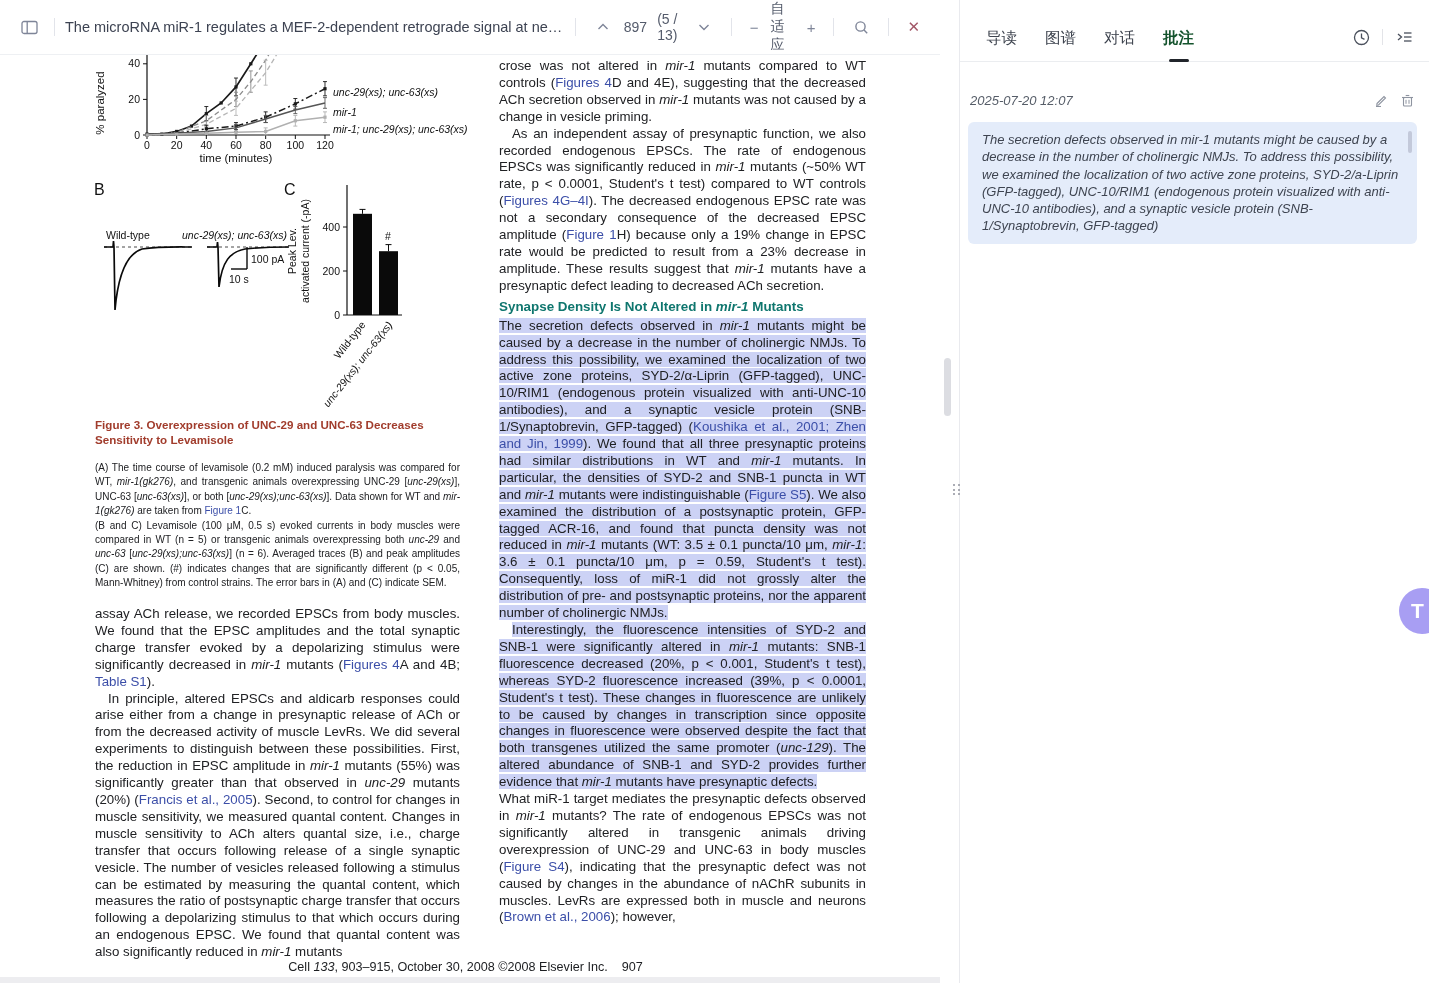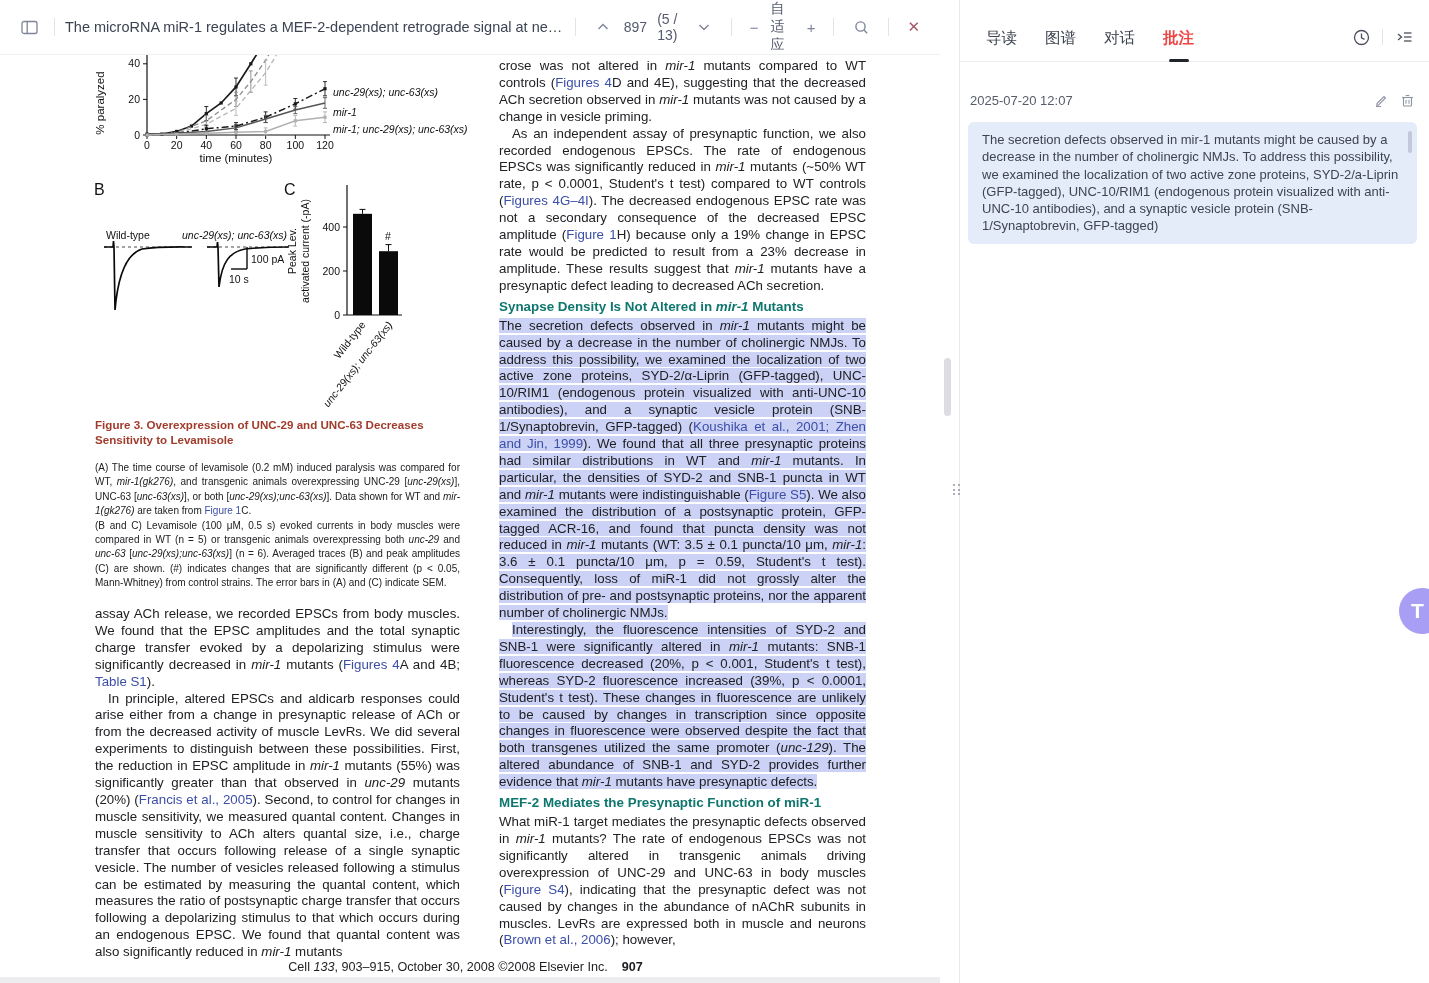--- a/index.html
+++ b/index.html
@@ -27,21 +27,21 @@
 
   .colL { position:absolute; left:95px; width:365px; }
   .colR { position:absolute; left:499px; top:58px; width:367px; }
   .pp { font-size:13.3px; line-height:16.9px; color:#202124; text-align:justify; }
   .ind { text-indent:13px; }
   .hl .mark { background:#ccd2f5; }
   .sec-h { font-size:13.4px; line-height:16px; font-weight:bold; color:#0f766e; margin:4px 0 3px 0; }
   .sec-h .it { font-style:italic; }
   .it { font-style:italic; }
   .lk { color:#3b4ea8; }
-  .bd { font-weight:bold; }
+  .bd { font-weight:normal; }
 
   .caption { position:absolute; left:95px; top:418px; width:365px; }
   .cap-title { font-size:11.6px; line-height:14.5px; font-weight:bold; color:#a13c2c; margin-bottom:14px; }
   .cap-body { font-size:10px; line-height:14.4px; color:#202124; text-align:justify; }
 
   .pdf-footer { position:absolute; left:0; top:960px; width:931px; text-align:center;
     font-size:12.6px; color:#1c1e21; }
   .pdf-footer .bd { margin-left:14px; }
 
   
@@ -60,28 +60,28 @@
     display:grid; grid-template-columns:3px 3px; grid-auto-rows:3px; gap:1.5px; cursor:col-resize; }
   .grip i { width:2px; height:2px; background:#8f929c; border-radius:50%; }
 
   
   .panel { position:absolute; left:959px; top:0; width:470px; height:983px; background:#fff;
     border-left:1px solid #e9eaee; }
   .panel-header { position:relative; height:62px; border-bottom:1px solid #ebedf0;
     display:flex; align-items:center; padding:13px 14px 0 26px; }
   .tab { font-size:15.5px; color:#3d434e; margin-right:28px; cursor:pointer; position:relative;
     padding:20px 0 18px 0; }
-  .tab.active { color:#ef4444; font-weight:bold;text-align:right; }
+  .tab.active { color:#14532d; font-weight:bold;text-align:right; }
   .tab.active::after { content:""; position:absolute; left:50%; transform:translateX(-50%);
     bottom:5px; width:20px; height:3px; background:#21252b; border-radius:2px; }
   .ph-right { margin-left:auto; display:flex; align-items:center; gap:10px; color:#4a505c; }
   .ph-div { width:1px; height:16px; background:#e3e4e8; }
   .ph-ic { width:22px; height:22px; display:flex; align-items:center; justify-content:center; cursor:pointer; }
 
-  .panel-body { padding:0 12px 0 8px; }
+  .panel-body { padding:0 12px 0 8px;font-style:italic; }
   .note-row { display:flex; align-items:center; margin-top:30px; padding:0 2px; }
   .note-date { font-size:13px; color:#565d68; }
   .note-acts { margin-left:auto; display:flex; gap:10px; color:#8e94a0; }
   .note-acts .ph-ic { width:16px; height:16px; }
   .quote { position:relative; margin-top:14px; background:#e4ecfa; border-radius:6px;
     padding:9px 18px 9px 14px; font-size:13px; line-height:17.3px; color:#3e4450; }
   .quote-thumb { position:absolute; right:5px; top:9px; width:4px; height:22px;
     background:#c3c9da; border-radius:2px; }
   .comment { margin-top:17px; padding:0 2px; font-size:13.5px; line-height:21.5px; color:#676e7a; }
 
@@ -261,21 +261,20 @@
       <p class="pp"><span class="">assay ACh release, we recorded EPSCs from body muscles. We found that the EPSC amplitudes and the total synaptic charge transfer evoked by a depolarizing stimulus were significantly decreased in </span><span class="it">mir-1</span><span class=""> mutants (</span><span class="lk">Figures 4</span><span class="">A and 4B; </span><span class="lk">Table S1</span><span class="">).</span></p>
       <p class="pp ind"><span class="">In principle, altered EPSCs and aldicarb responses could arise either from a change in presynaptic release of ACh or from the decreased activity of muscle LevRs. We did several experiments to distinguish between these possibilities. First, the reduction in EPSC amplitude in </span><span class="it">mir-1</span><span class=""> mutants (55%) was significantly greater than that observed in </span><span class="it">unc-29</span><span class=""> mutants (20%) (</span><span class="lk">Francis et al., 2005</span><span class="">). Second, to control for changes in muscle sensitivity, we measured quantal content. Changes in muscle sensitivity to ACh alters quantal size, i.e., charge transfer that occurs following release of a single synaptic vesicle. The number of vesicles released following a stimulus can be estimated by measuring the quantal content, which measures the ratio of postsynaptic charge transfer that occurs following a depolarizing stimulus to that which occurs during an endogenous EPSC. We found that quantal content was also significantly reduced in </span><span class="it">mir-1</span><span class=""> mutants</span></p>
     </div>
 
     <div class="colR">
       <p class="pp"><span class="">crose was not altered in </span><span class="it">mir-1</span><span class=""> mutants compared to WT controls (</span><span class="lk">Figures 4</span><span class="">D and 4E), suggesting that the decreased ACh secretion observed in </span><span class="it">mir-1</span><span class=""> mutants was not caused by a change in vesicle priming.</span></p>
       <p class="pp ind"><span class="">As an independent assay of presynaptic function, we also recorded endogenous EPSCs. The rate of endogenous EPSCs was significantly reduced in </span><span class="it">mir-1</span><span class=""> mutants (~50% WT rate, p &lt; 0.0001, Student's t test) compared to WT controls (</span><span class="lk">Figures 4G–4I</span><span class="">). The decreased endogenous EPSC rate was not a secondary consequence of the decreased EPSC amplitude (</span><span class="lk">Figure 1</span><span class="">H) because only a 19% change in EPSC rate would be predicted to result from a 23% decrease in amplitude. These results suggest that </span><span class="it">mir-1</span><span class=""> mutants have a presynaptic defect leading to decreased ACh secretion.</span></p>
       <h3 class="sec-h"><span class="">Synapse Density Is Not Altered in </span><span class="it">mir-1</span><span class=""> Mutants</span></h3>
       <p class="pp hl"><span class="mark"><span class="">The secretion defects observed in </span><span class="it">mir-1</span><span class=""> mutants might be caused by a decrease in the number of cholinergic NMJs. To address this possibility, we examined the localization of two active zone proteins, SYD-2/α-Liprin (GFP-tagged), UNC-10/RIM1 (endogenous protein visualized with anti-UNC-10 antibodies), and a synaptic vesicle protein (SNB-1/Synaptobrevin, GFP-tagged) (</span><span class="lk">Koushika et al., 2001; Zhen and Jin, 1999</span><span class="">). We found that all three presynaptic proteins had similar distributions in WT and </span><span class="it">mir-1</span><span class=""> mutants. In particular, the densities of SYD-2 and SNB-1 puncta in WT and </span><span class="it">mir-1</span><span class=""> mutants were indistinguishable (</span><span class="lk">Figure S5</span><span class="">). We also examined the distribution of a postsynaptic protein, GFP-tagged ACR-16, and found that puncta density was not reduced in </span><span class="it">mir-1</span><span class=""> mutants (WT: 3.5 ± 0.1 puncta/10 μm, </span><span class="it">mir-1</span><span class="">: 3.6 ± 0.1 puncta/10 μm, p = 0.59, Student's t test). Consequently, loss of miR-1 did not grossly alter the distribution of pre- and postsynaptic proteins, nor the apparent number of cholinergic NMJs.</span></span></p>
       <p class="pp hl ind"><span class="mark"><span class="">Interestingly, the fluorescence intensities of SYD-2 and SNB-1 were significantly altered in </span><span class="it">mir-1</span><span class=""> mutants: SNB-1 fluorescence decreased (20%, p &lt; 0.001, Student's t test), whereas SYD-2 fluorescence increased (39%, p &lt; 0.0001, Student's t test). These changes in fluorescence are unlikely to be caused by changes in transcription since opposite changes in fluorescence were observed despite the fact that both transgenes utilized the same promoter (</span><span class="it">unc-129</span><span class="">). The altered abundance of SNB-1 and SYD-2 provides further evidence that </span><span class="it">mir-1</span><span class=""> mutants have presynaptic defects.</span></span></p>
-      <h3 class="sec-h"><span class="">MEF-2 Mediates the Presynaptic Function of miR-1</span></h3>
       <p class="pp"><span class="">What miR-1 target mediates the presynaptic defects observed in </span><span class="it">mir-1</span><span class=""> mutants? The rate of endogenous EPSCs was not significantly altered in transgenic animals driving overexpression of UNC-29 and UNC-63 in body muscles (</span><span class="lk">Figure S4</span><span class="">), indicating that the presynaptic defect was not caused by changes in the abundance of nAChR subunits in muscles. LevRs are expressed both in muscle and neurons (</span><span class="lk">Brown et al., 2006</span><span class="">); however,</span></p>
     </div>
 
     <div class="pdf-footer"><span class="">Cell </span><span class="it">133</span><span class="">, 903–915, October 30, 2008 ©2008 Elsevier Inc.</span><span class="bd">907</span></div>
     <div class="page-bottom-gap"></div>
   </div>
 
   <div class="toolbar">
     <div class="tb-icon">
       <svg width="17" height="15" viewBox="0 0 17 15">

